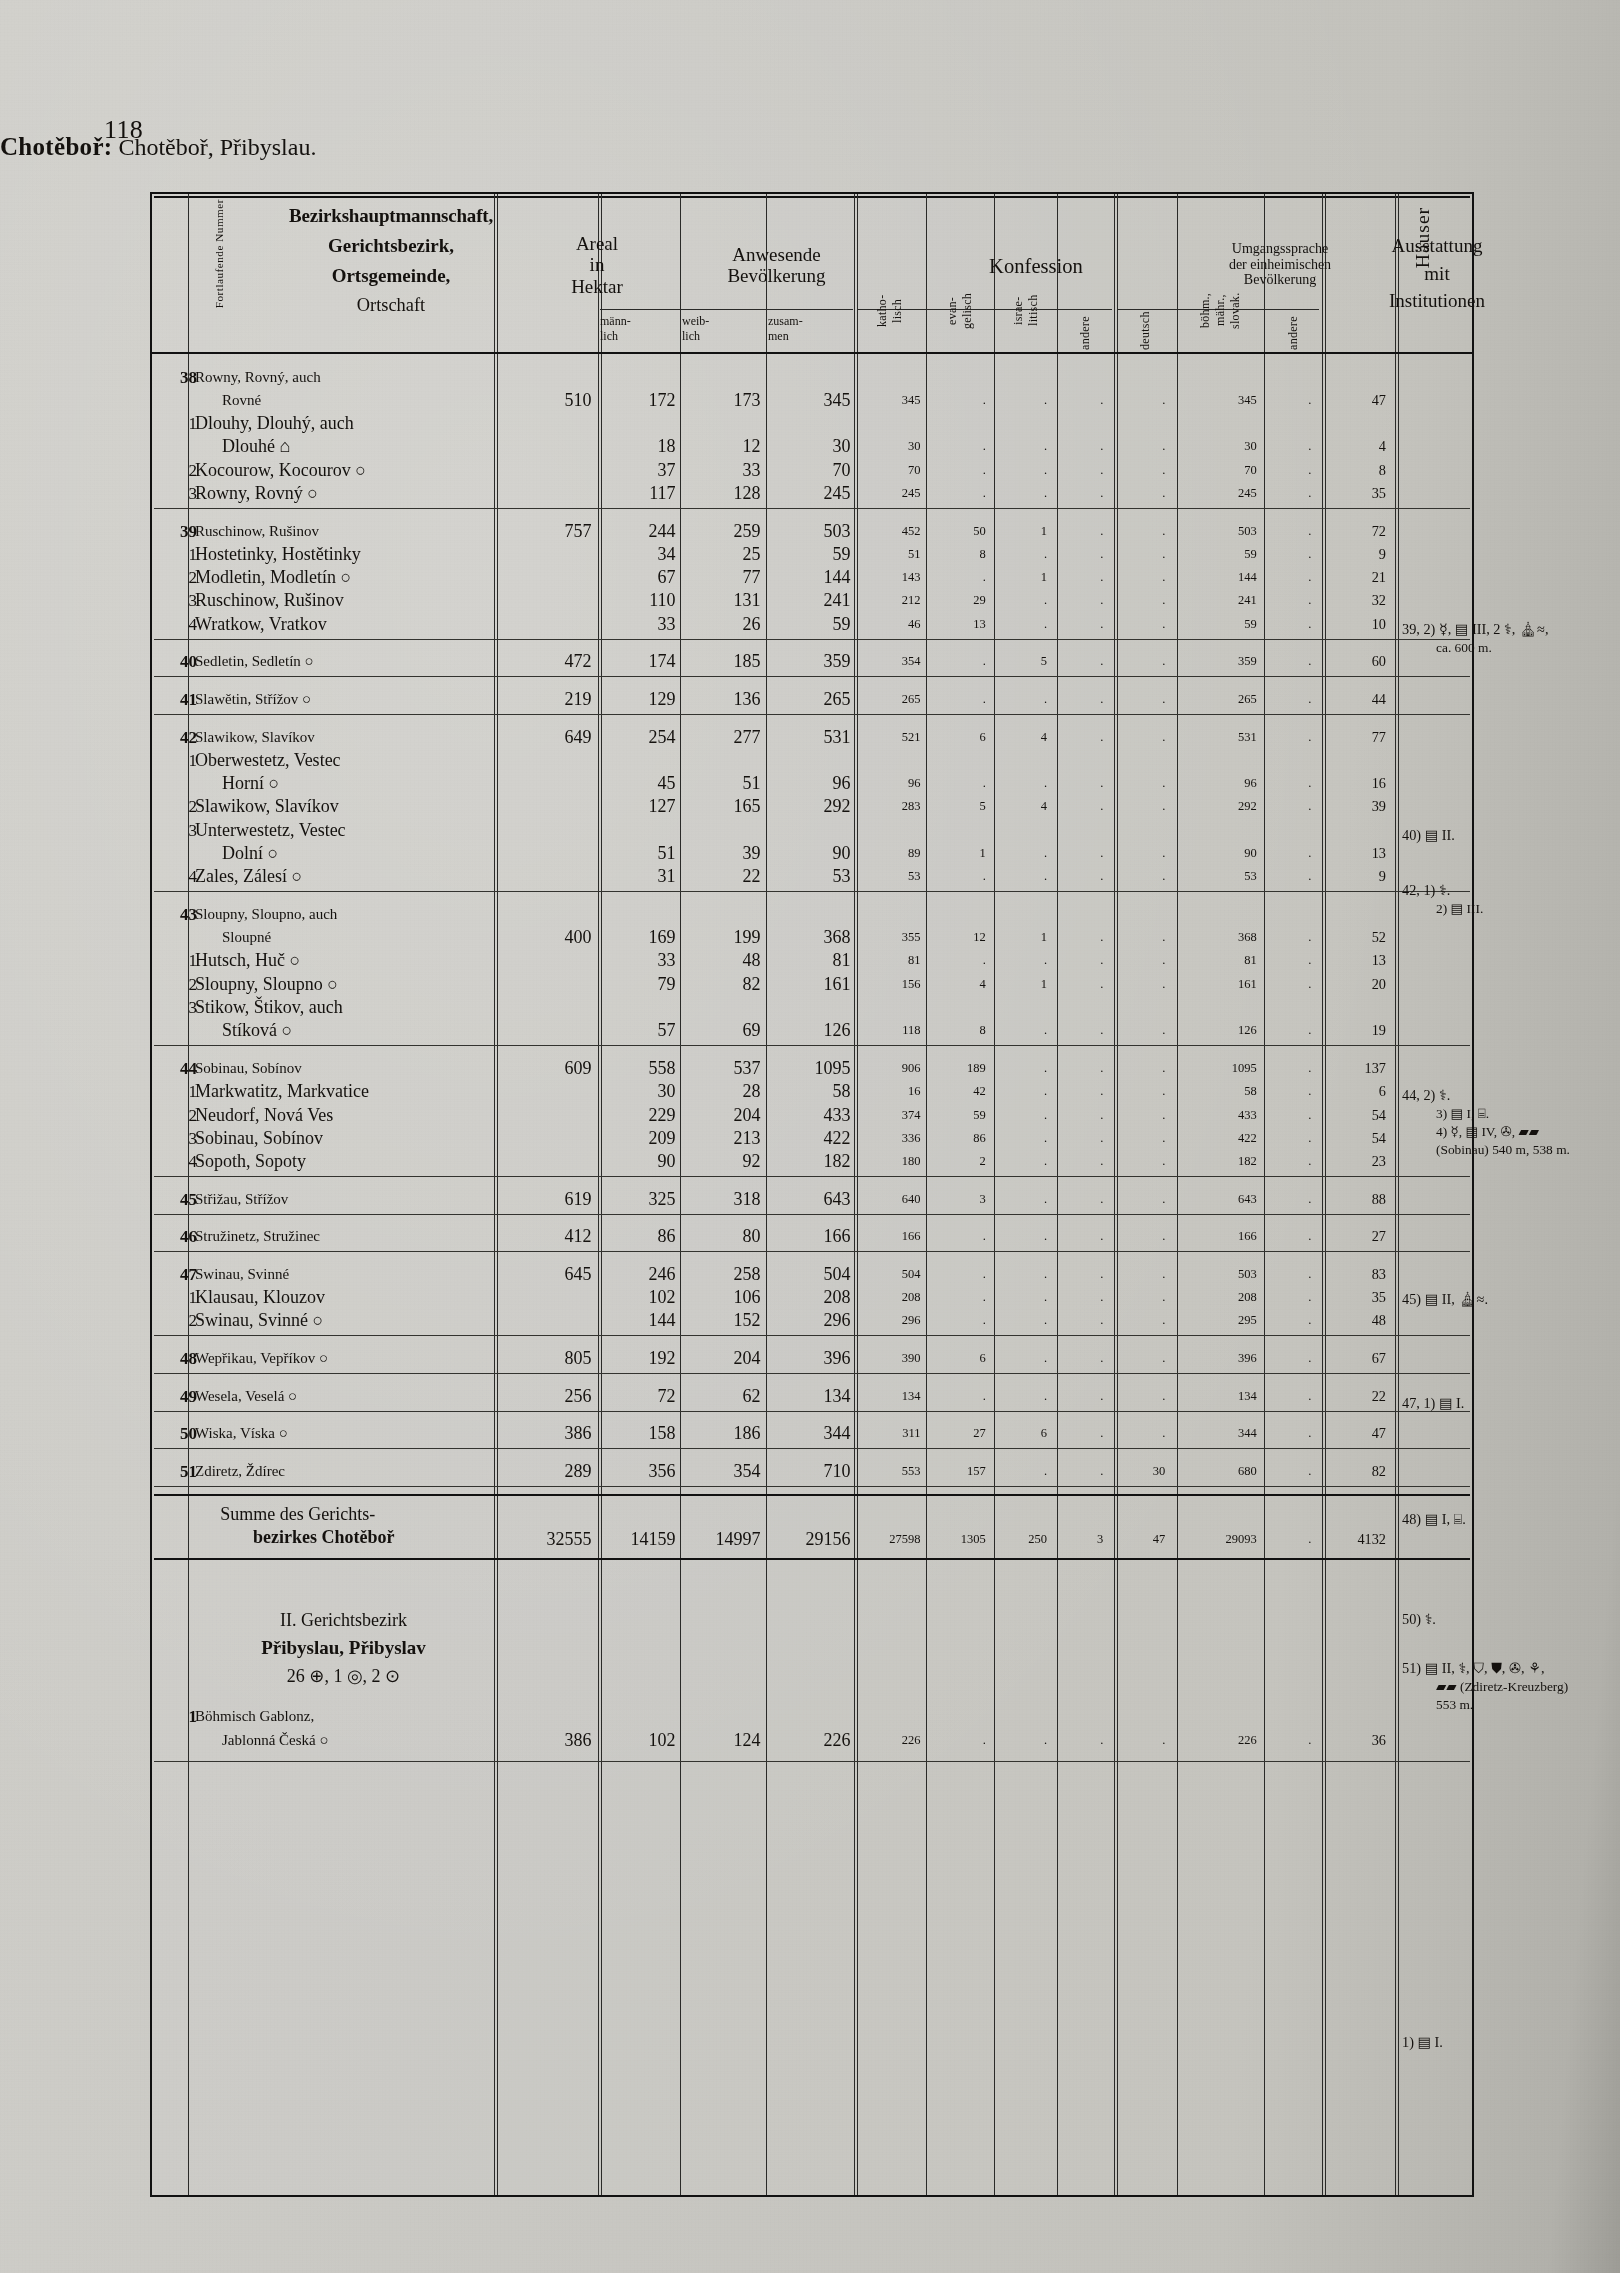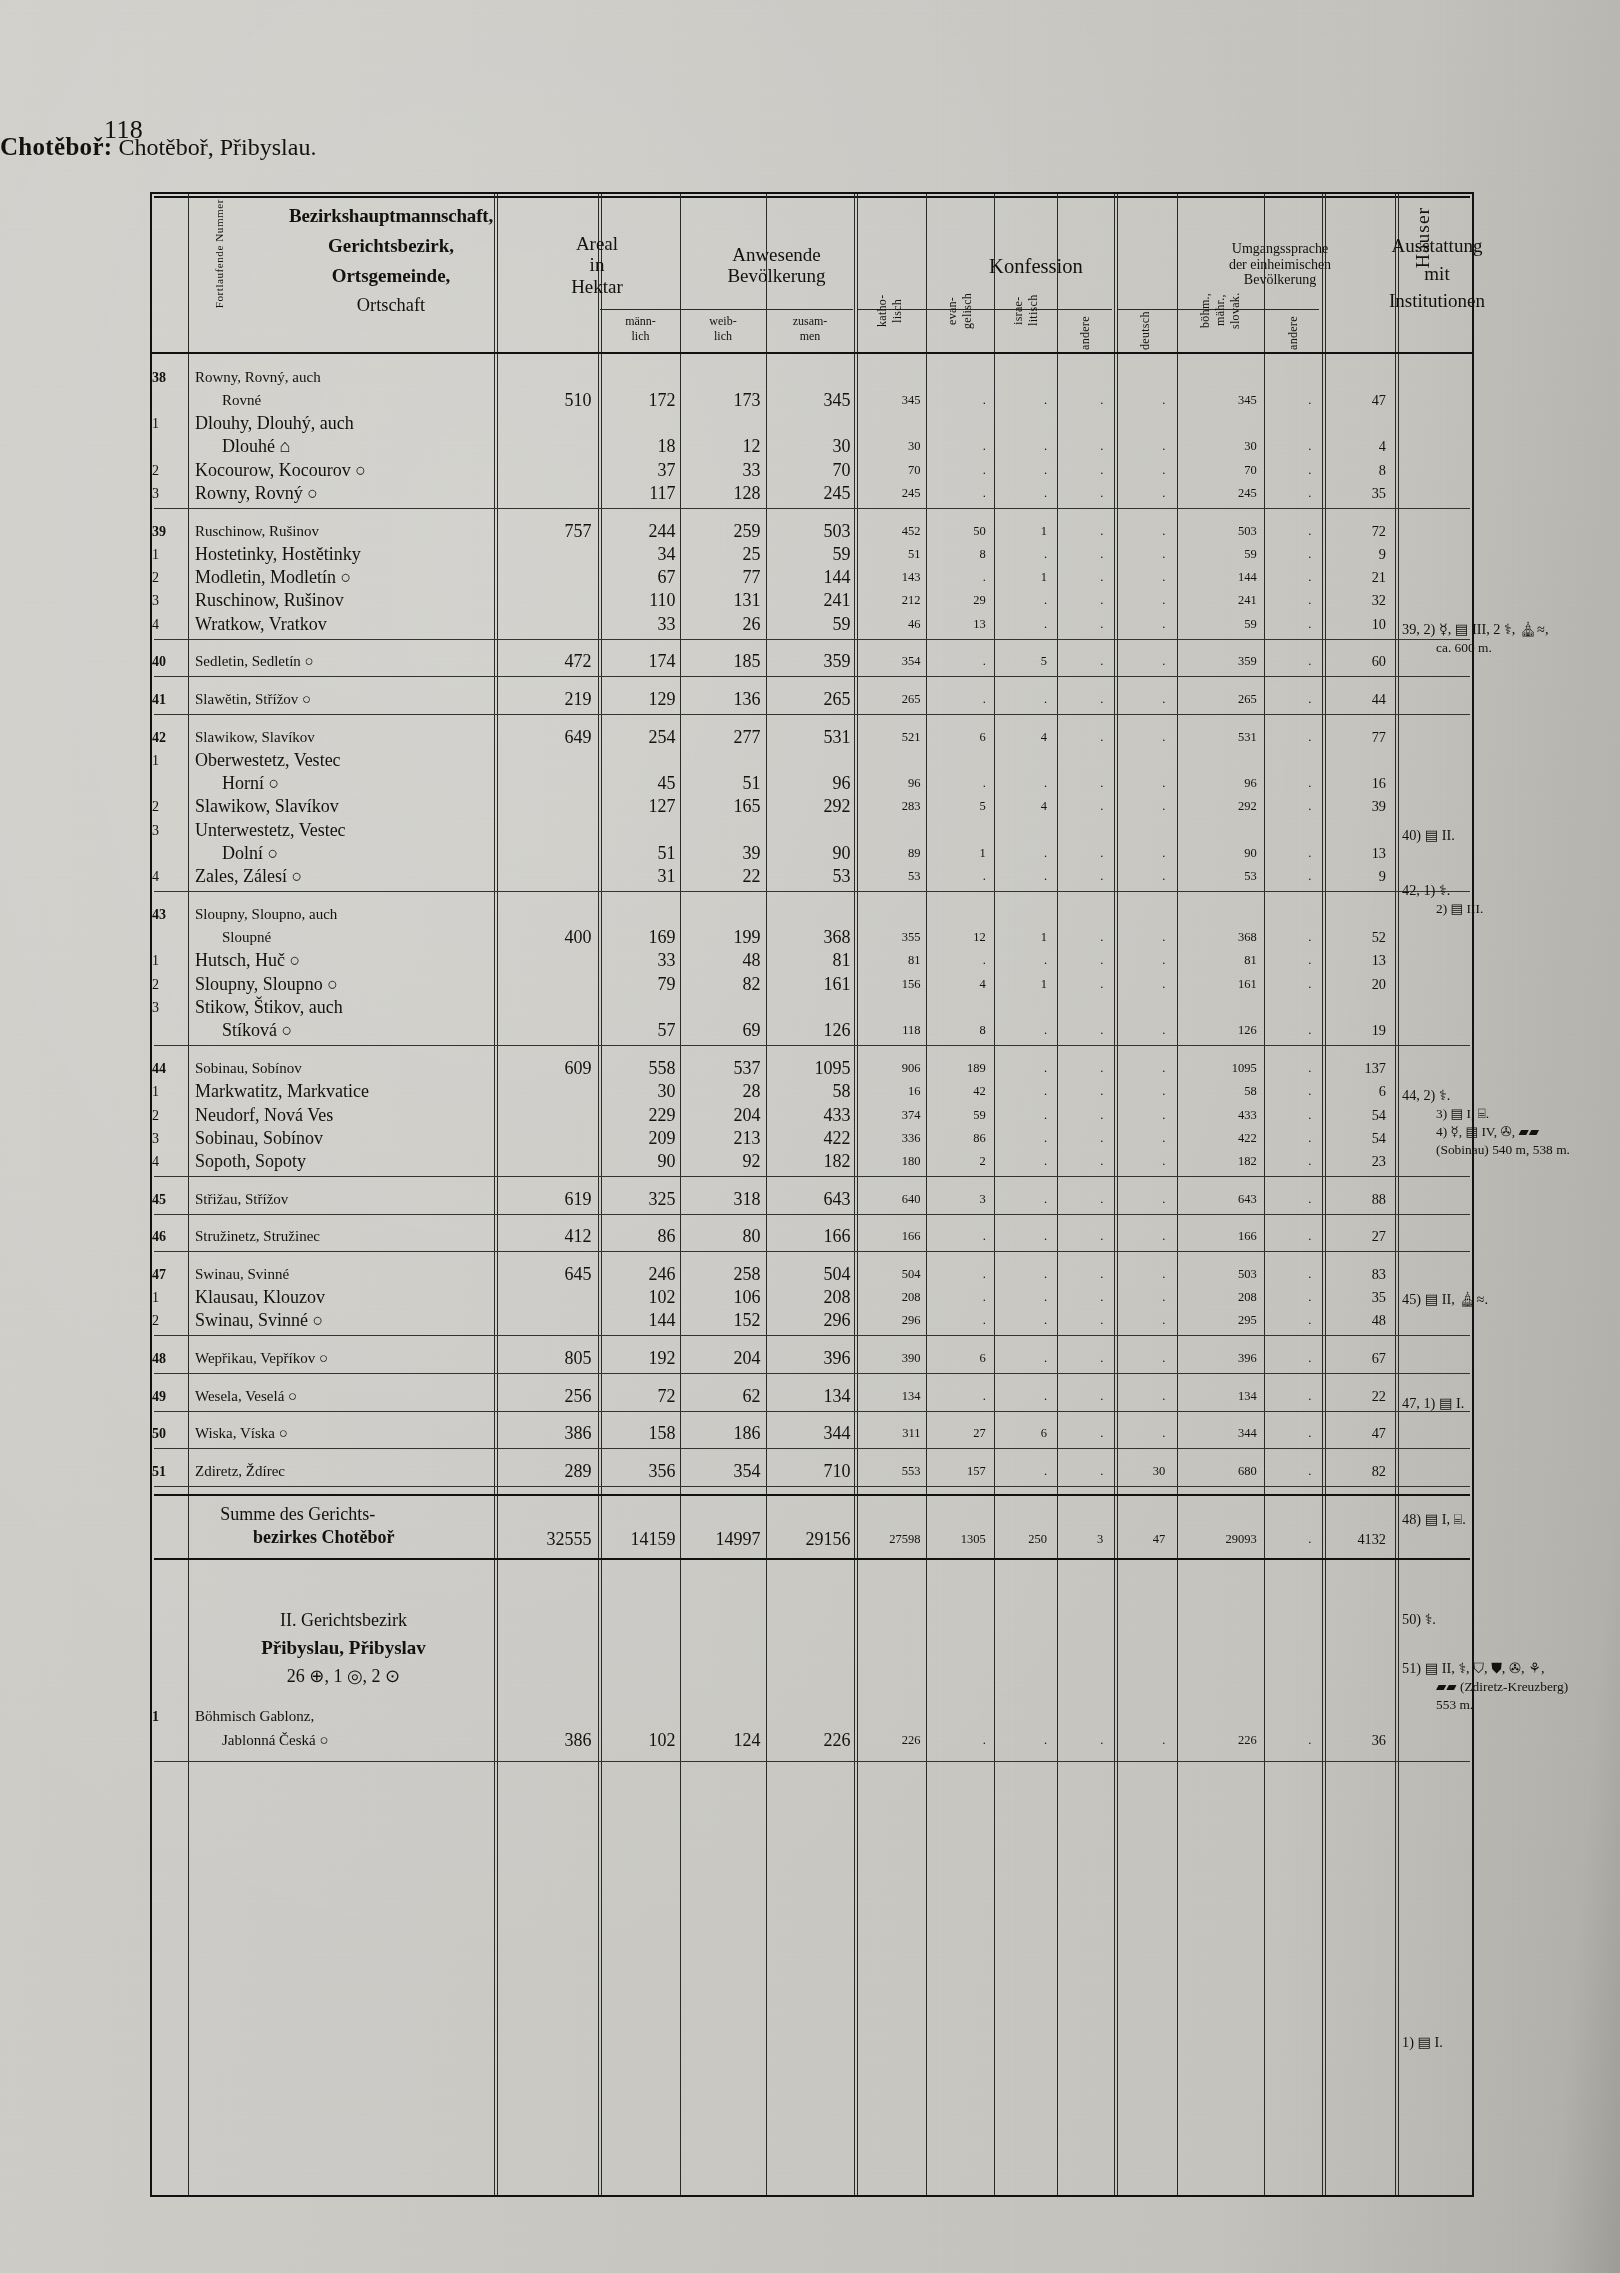--- a/index.html
+++ b/index.html
@@ -63,32 +63,32 @@
   .h-areal{left:347px;width:100px;top:39px;font-size:19px;line-height:1.55;}
 
   .h-anw{left:451px;width:251px;top:50px;font-size:19px;line-height:1.3;}
   .h-konf{left:708px;width:256px;top:61px;font-size:20.6px;}
   .h-umg{left:969px;width:222px;top:47px;font-size:14px;line-height:1.3;}
   .h-haus{left:1197px;width:50px;top:12.5px;height:142px;}
   .h-haus span{font-size:19.7px;letter-spacing:0.9px;}
   .h-aus{left:1248px;width:75px;top:0;height:159px;display:flex;align-items:center;justify-content:center;}
   .h-aus .inner{font-size:19px;line-height:1.45;width:269px;margin-left:-97px;}
 
-  .sub{position:absolute;font-size:12px;text-align:center;line-height:1.25;}
+  .sub{position:absolute;font-size:12px;text-align:left;line-height:1.25;}
   .subrot{position:absolute;height:79px;}
   .subrot span{font-size:12px;letter-spacing:0.3px;}
 
   
   .body{position:absolute;left:0;right:0;top:159px;bottom:0;}
 
   .r{position:relative;height:23px;}
   .c{position:absolute;height:23px;line-height:23px;white-space:nowrap;overflow:hidden;}
 
   
-  .c-num   {left:0;  width:34px;  text-align:left;font-size:14px;}
+  .c-num   {left:11px;  width:34px;  text-align:right;font-size:17px;}
   .c-name  {left:43px; width:297px; font-size:18px;}
   .c-areal {left:346px;width:99px; text-align:right;padding-right:5.4px;box-sizing:border-box;font-size:18px;}
   .c-m     {left:450px;width:79px;  text-align:right;padding-right:5.4px;box-sizing:border-box;font-size:18px;}
   .c-w     {left:532px;width:82px;  text-align:right;padding-right:5.4px;box-sizing:border-box;font-size:18px;}
   .c-z     {left:618px;width:86px;  text-align:right;padding-right:5.4px;box-sizing:border-box;font-size:18px;}
   .c-kat   {left:708px;width:66px;  text-align:right;padding-right:5.4px;box-sizing:border-box;font-size:12.5px;}
   .c-eva   {left:777px;width:64px;  text-align:right;padding-right:7.2px;box-sizing:border-box;font-size:12.5px;}
   .c-isr   {left:845px;width:59px;  text-align:right;padding-right:9px;box-sizing:border-box;font-size:12.5px;}
   .c-ank   {left:908px;width:54px; text-align:right;padding-right:10.7px;box-sizing:border-box;font-size:12.5px;}
   .c-deu   {left:967px;width:57px; text-align:right;padding-right:10.7px;box-sizing:border-box;font-size:12.5px;}

